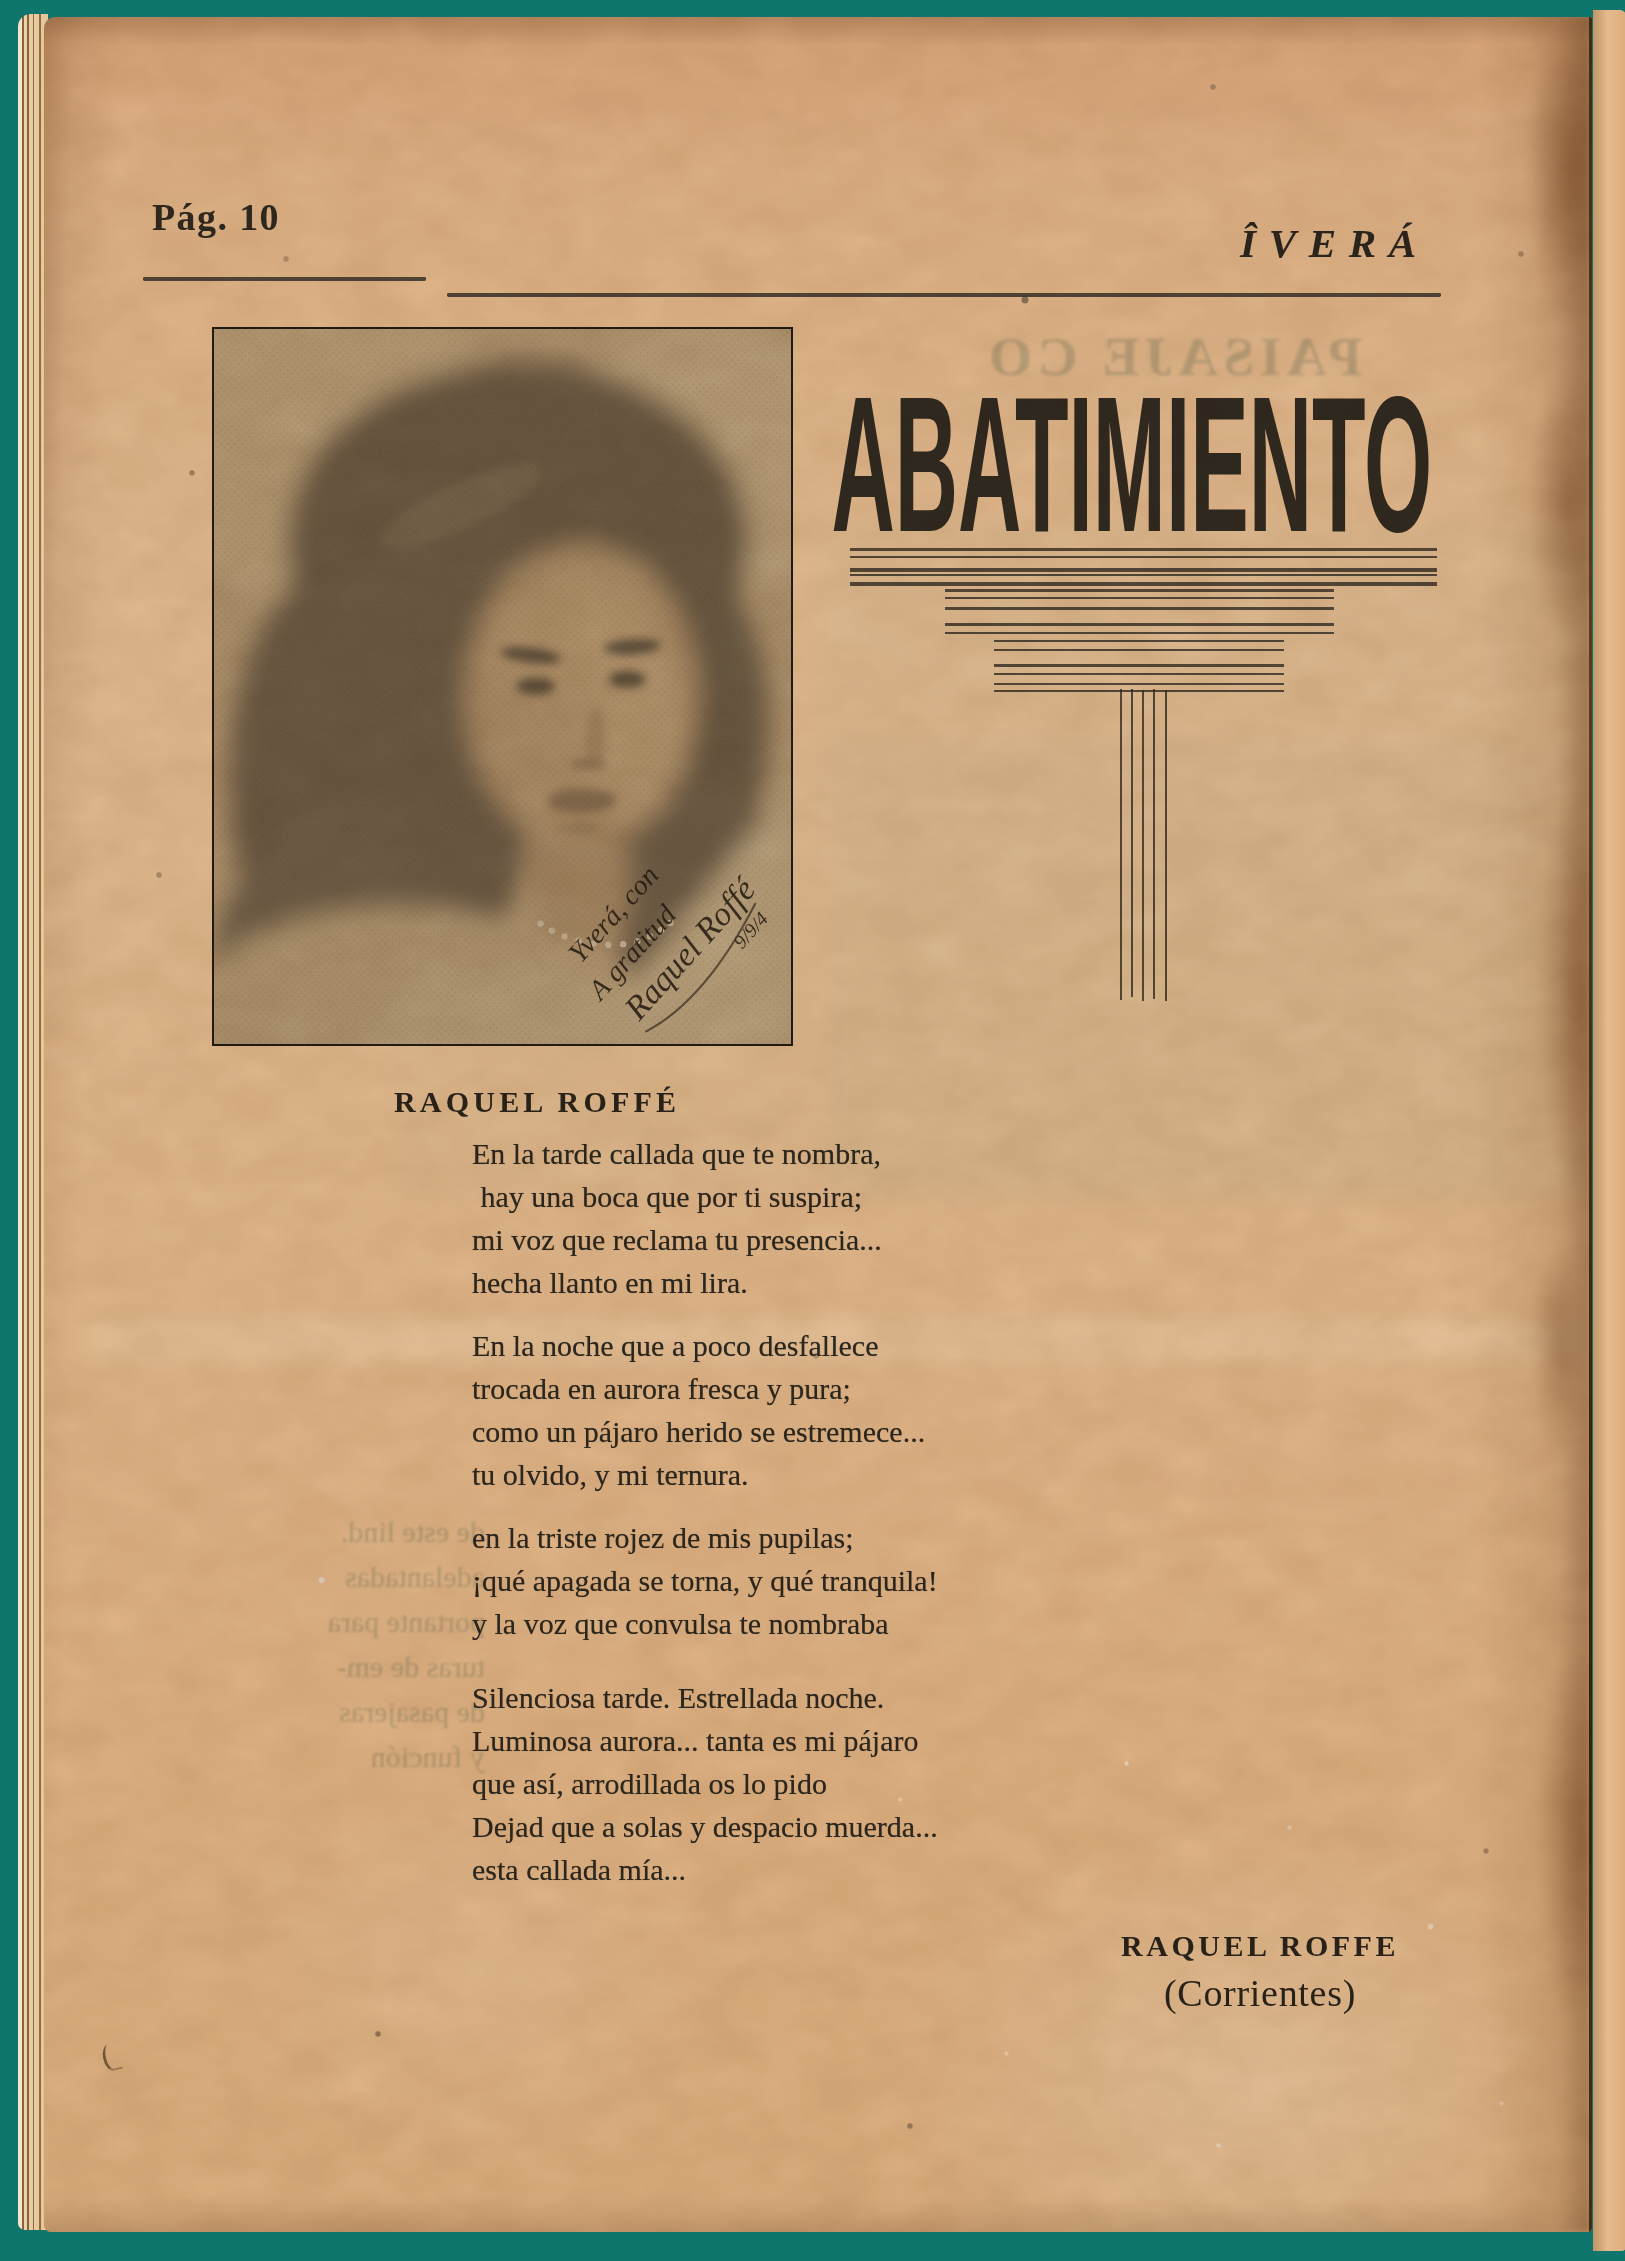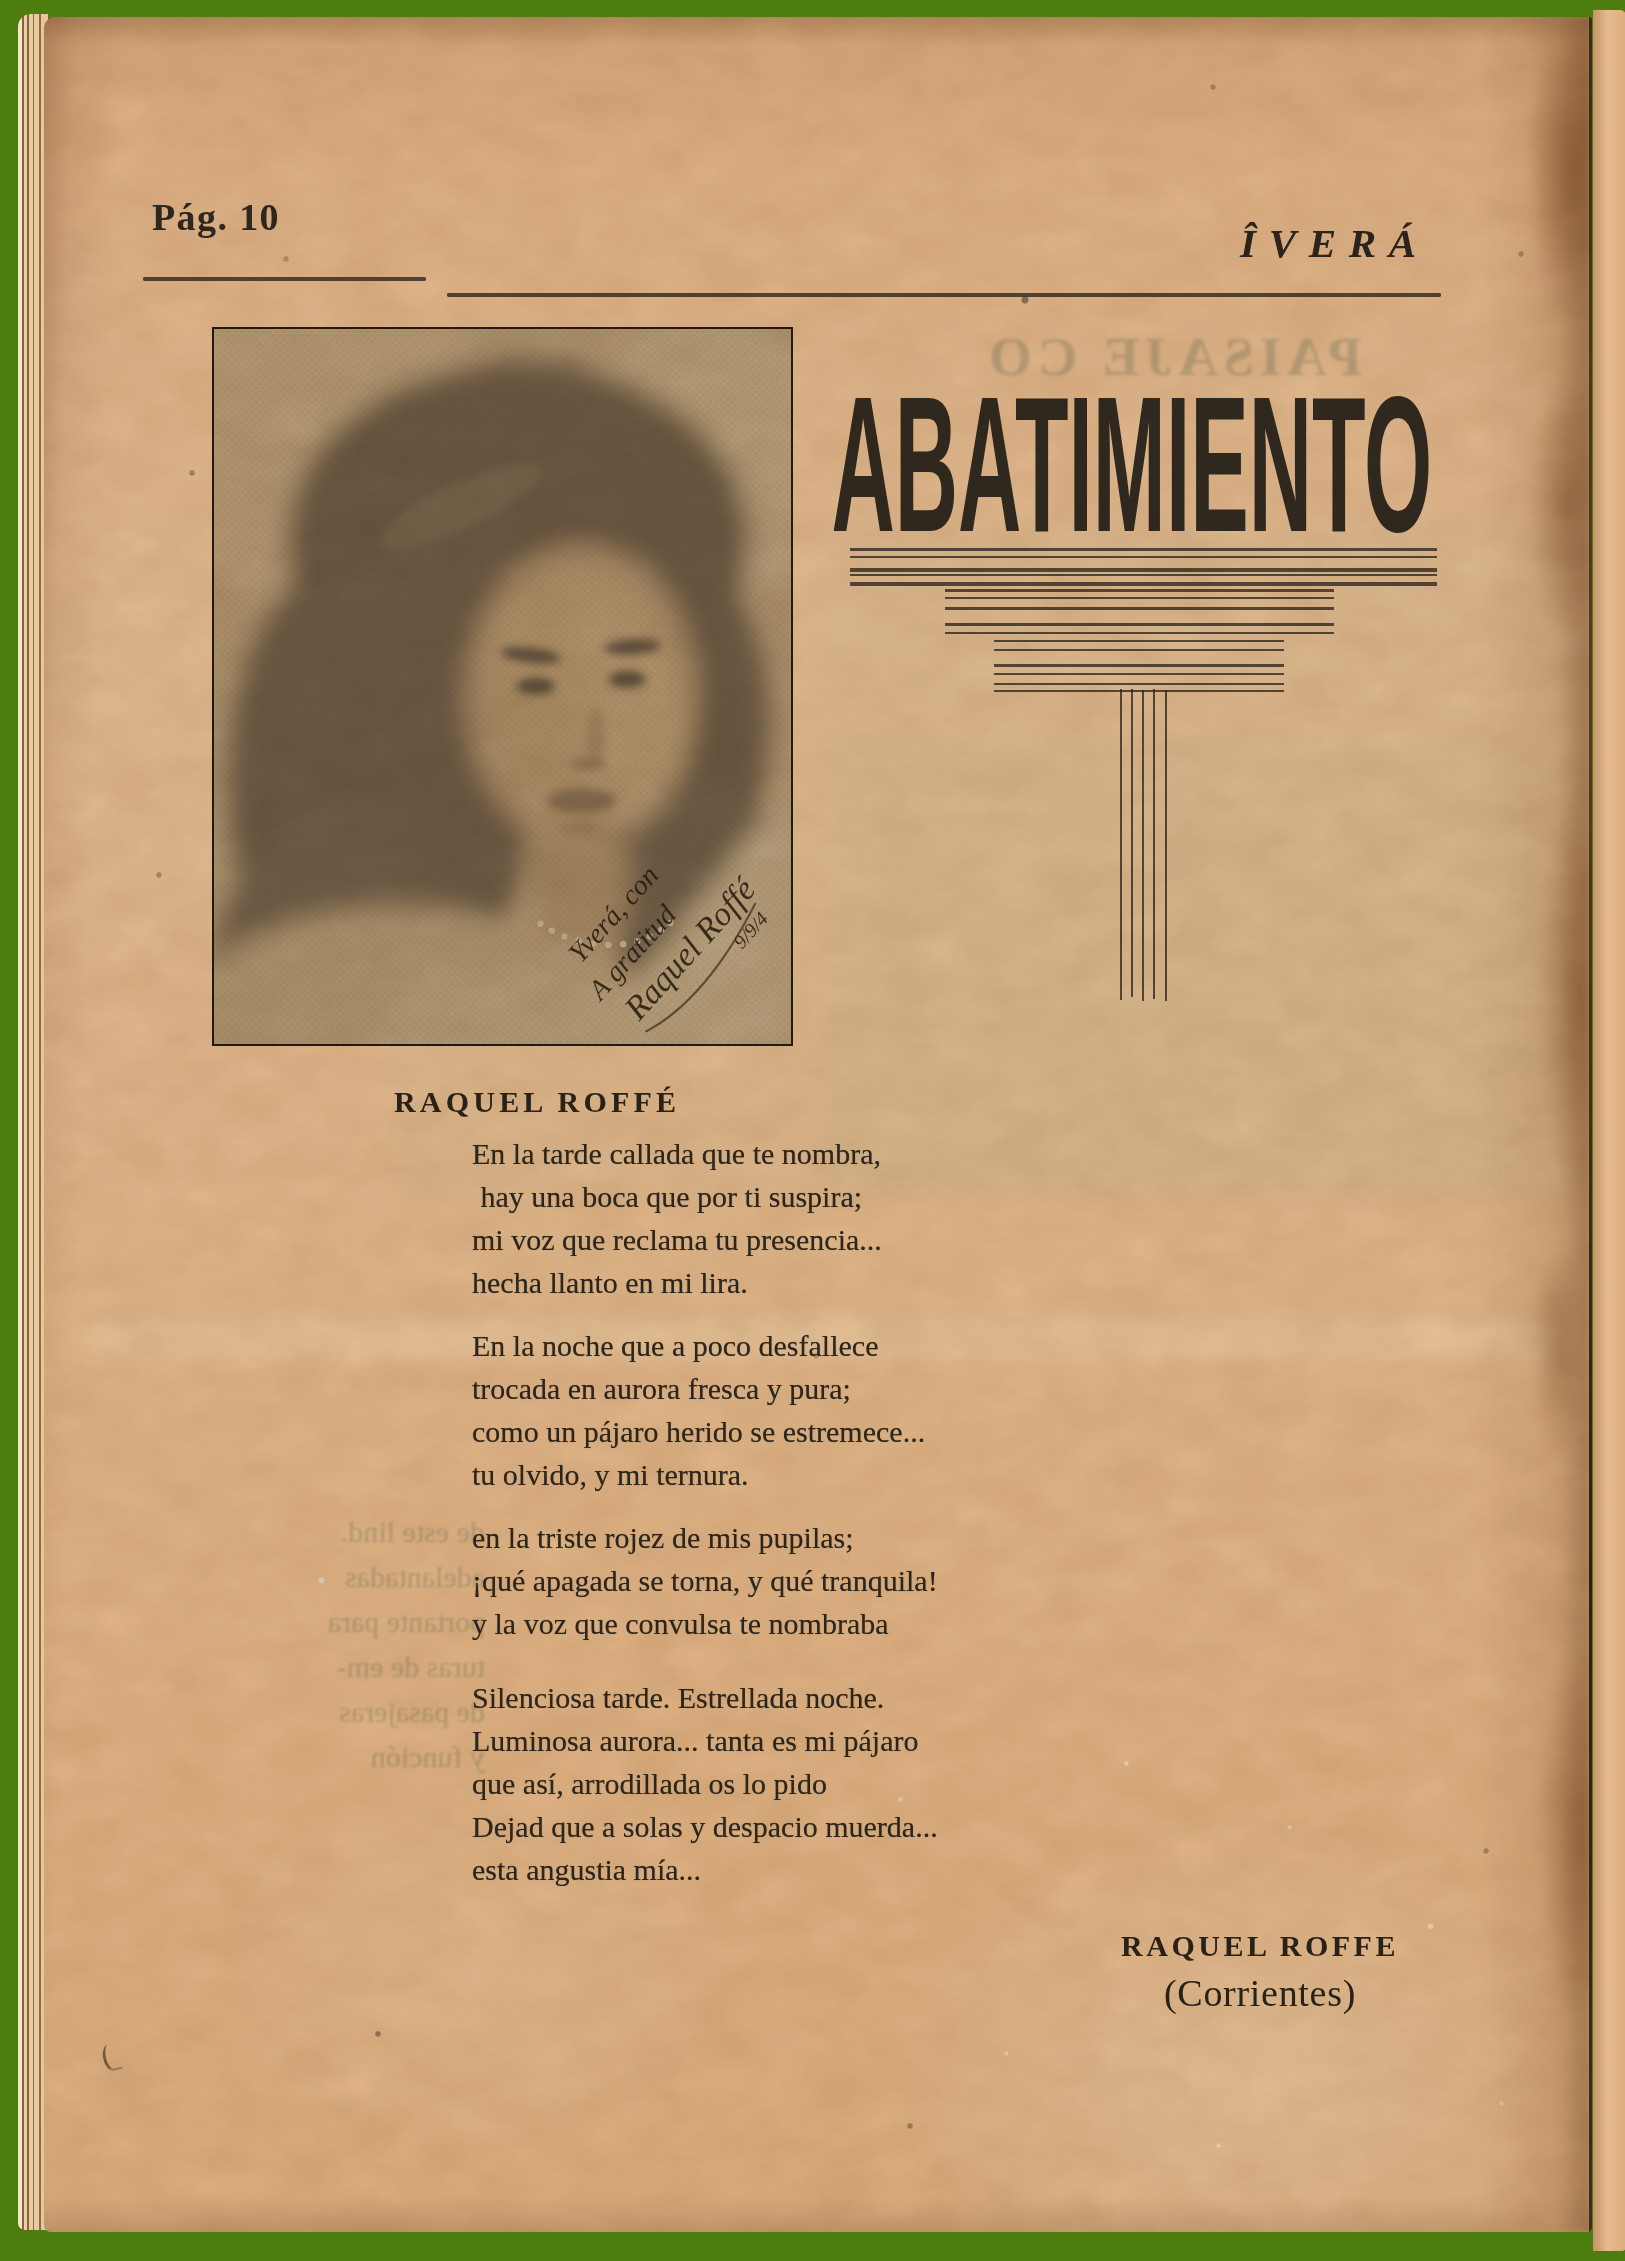--- a/index.html
+++ b/index.html
@@ -1,17 +1,17 @@
 <!DOCTYPE html>
 <html style="font-size:11.3px"><head>
 <meta charset="utf-8">
 <style>
   html,body{margin:0;padding:0;background:#0a0a0d;}
   *{box-sizing:border-box;}
-  .scan{position:relative;width:1625px;height:2261px;background:#4d7c0f;overflow:hidden;
+  .scan{position:relative;width:1625px;height:2261px;background:#0f766e;overflow:hidden;
         font-family:"Liberation Serif","DejaVu Serif",serif;}
   
   .edge-stack{position:absolute;left:18.4px;top:14px;width:30px;height:2216px;border-radius:12.7px 0 0 7px;
     background:linear-gradient(90deg,#f3e6ca 0,#f3e6ca 4.2px,#8c613c 4.2px,#8c613c 5.7px,#e9d2ab 5.7px,#e9d2ab 9.2px,
       #8c613c 9.2px,#8c613c 10.6px,#e6cda4 10.6px,#e6cda4 15px,#936740 15px,#936740 16.3px,#e6cba0 16.3px,#e6cba0 21px,
       #96693f 21px,#96693f 22.6px,#e4c79a 22.6px,#e4c79a 30px);}
   
   .page-next{position:absolute;left:1593px;top:10px;width:32.5px;height:2241px;border-radius:0 5.7px 4.2px 0;
     background:linear-gradient(90deg,#c09566 0,#e7bb8d 45%,#dcad7e 100%);}
   
@@ -230,21 +230,21 @@
       <div class="stanza">
         <div>en la triste rojez de mis pupilas;</div>
         <div>¡qué apagada se torna, y qué tranquila!</div>
         <div>y la voz que convulsa te nombraba</div>
       </div>
       <div class="stanza last">
         <div>Silenciosa tarde. Estrellada noche.</div>
         <div>Luminosa aurora... tanta es mi pájaro</div>
         <div>que así, arrodillada os lo pido</div>
         <div>Dejad que a solas y despacio muerda...</div>
-        <div>esta angustia mía...</div>
+        <div>esta callada mía...</div>
       </div>
     </div>
 
     <div class="signature">
       <div class="sig-name">RAQUEL ROFFE</div>
       <div class="sig-loc">(Corrientes)</div>
     </div>
 
     <div class="curl"></div>
     <div class="specks"></div>

